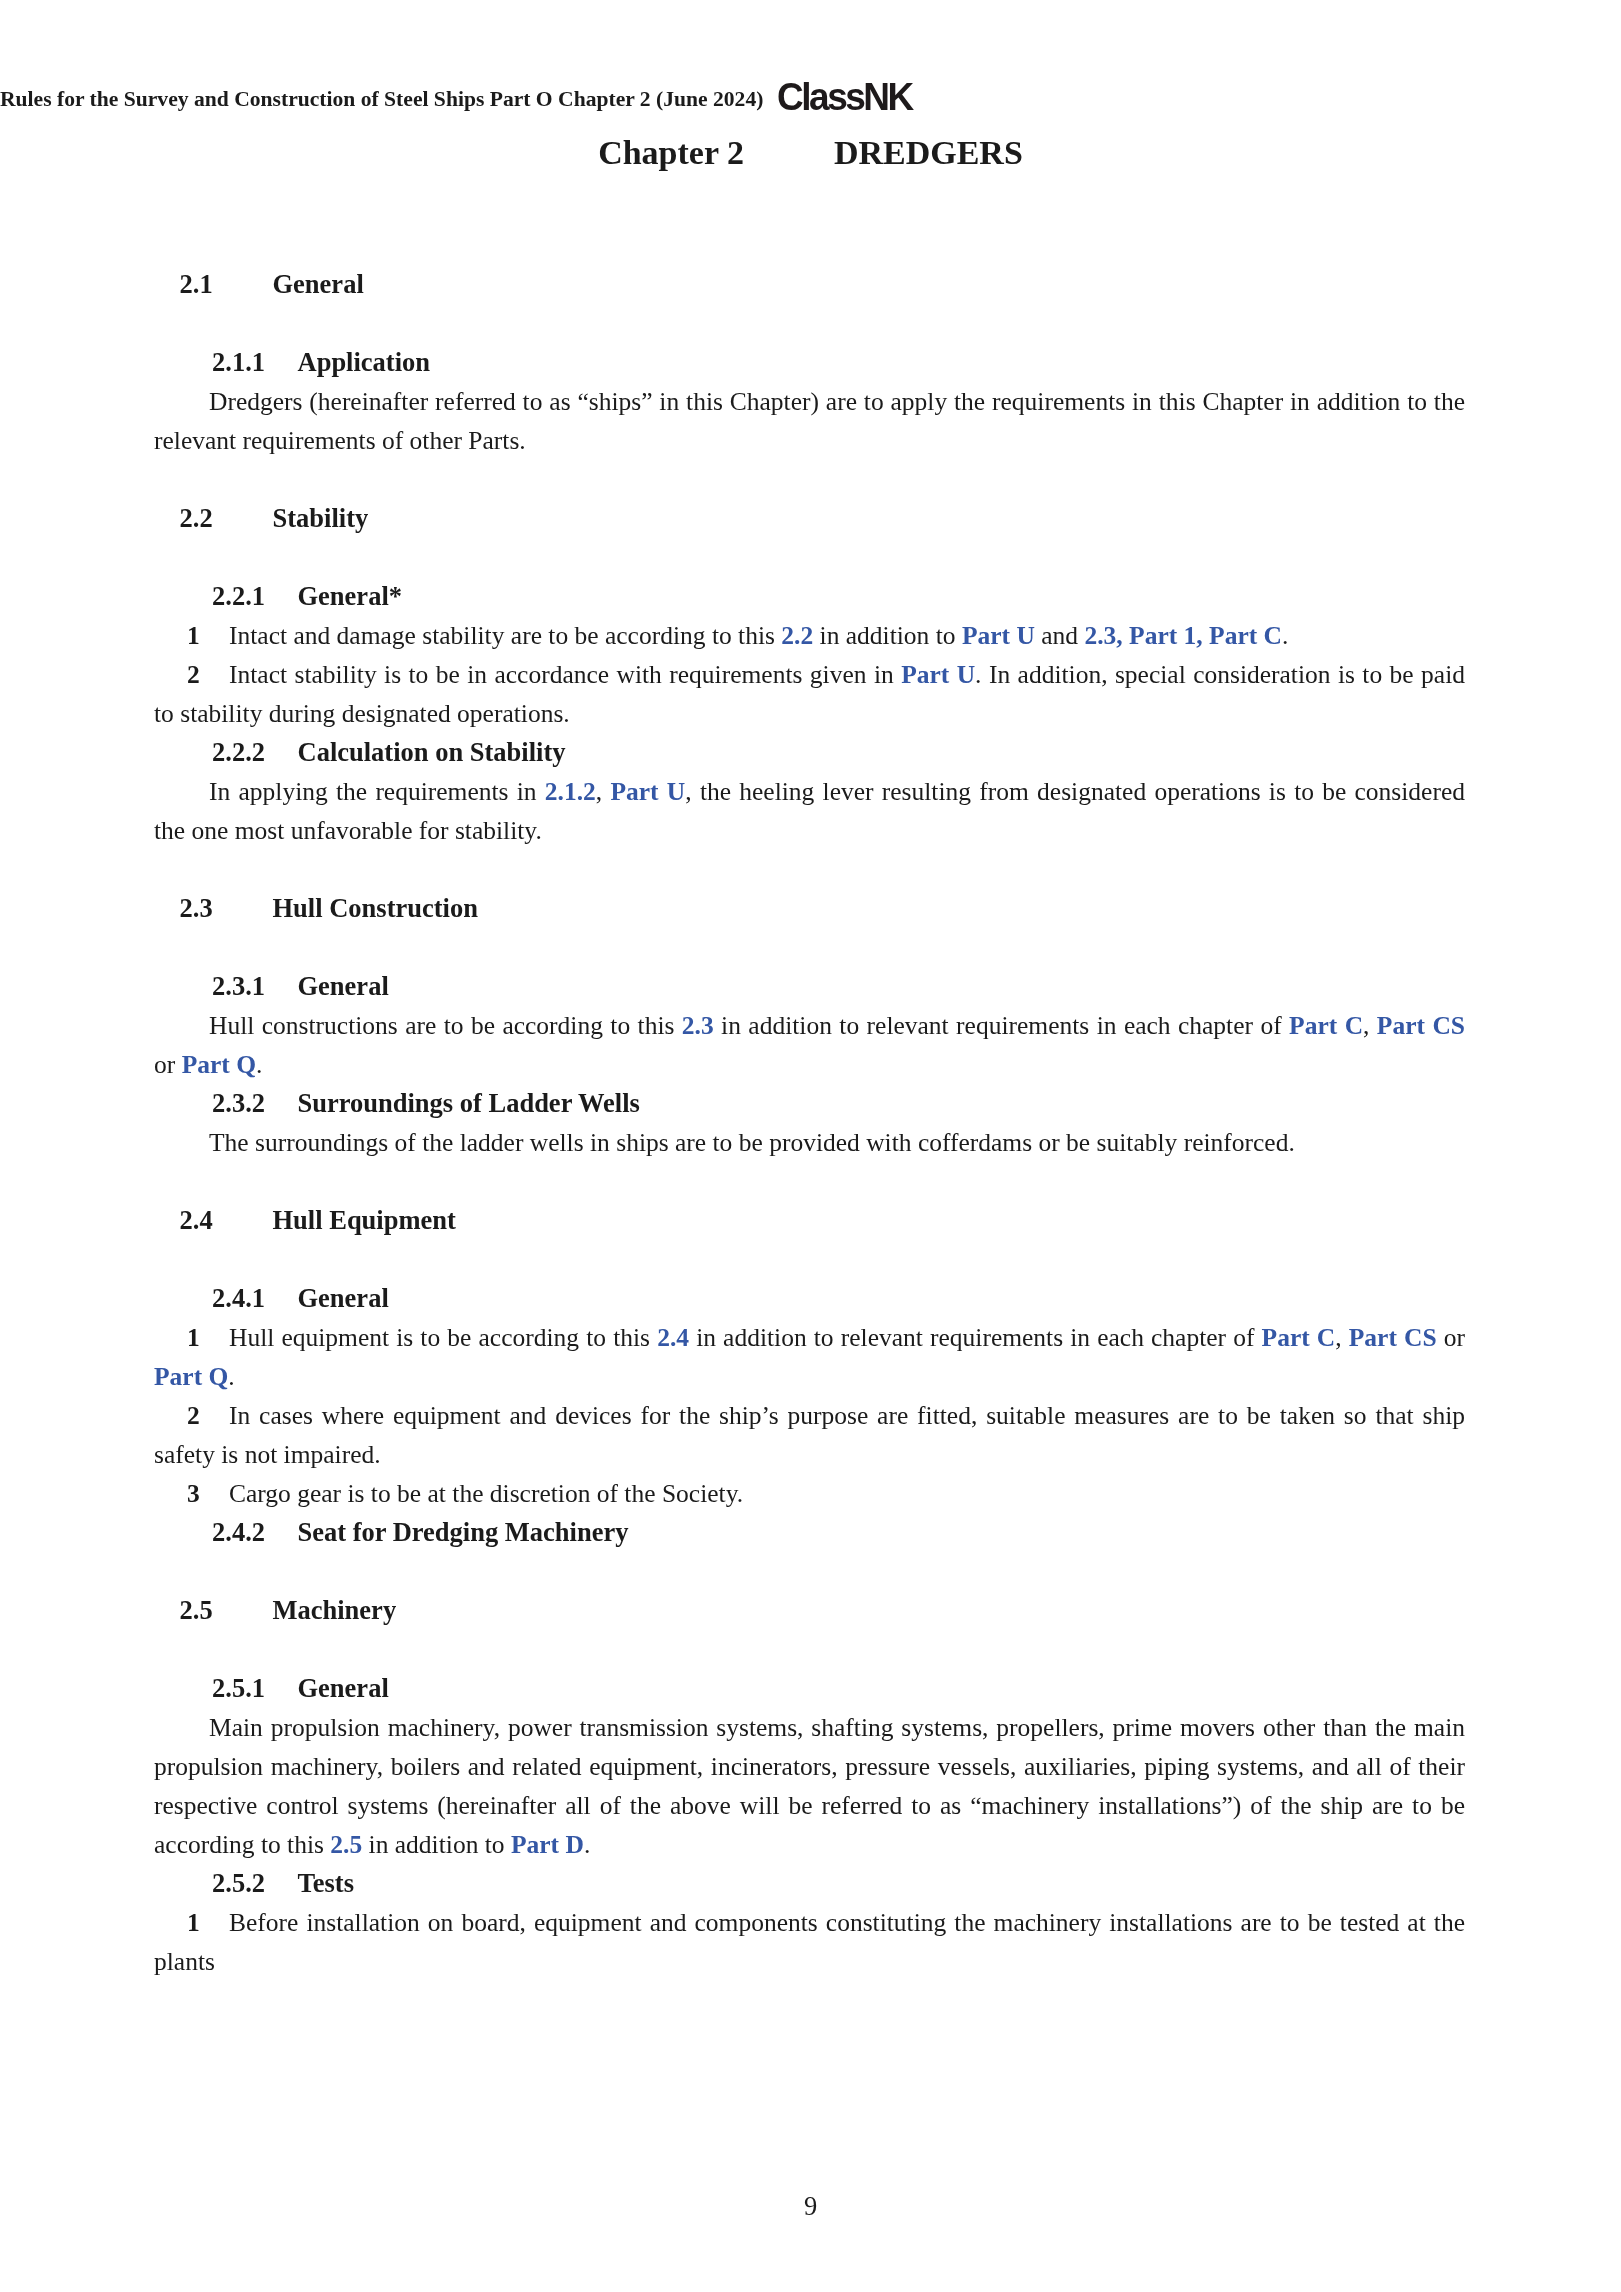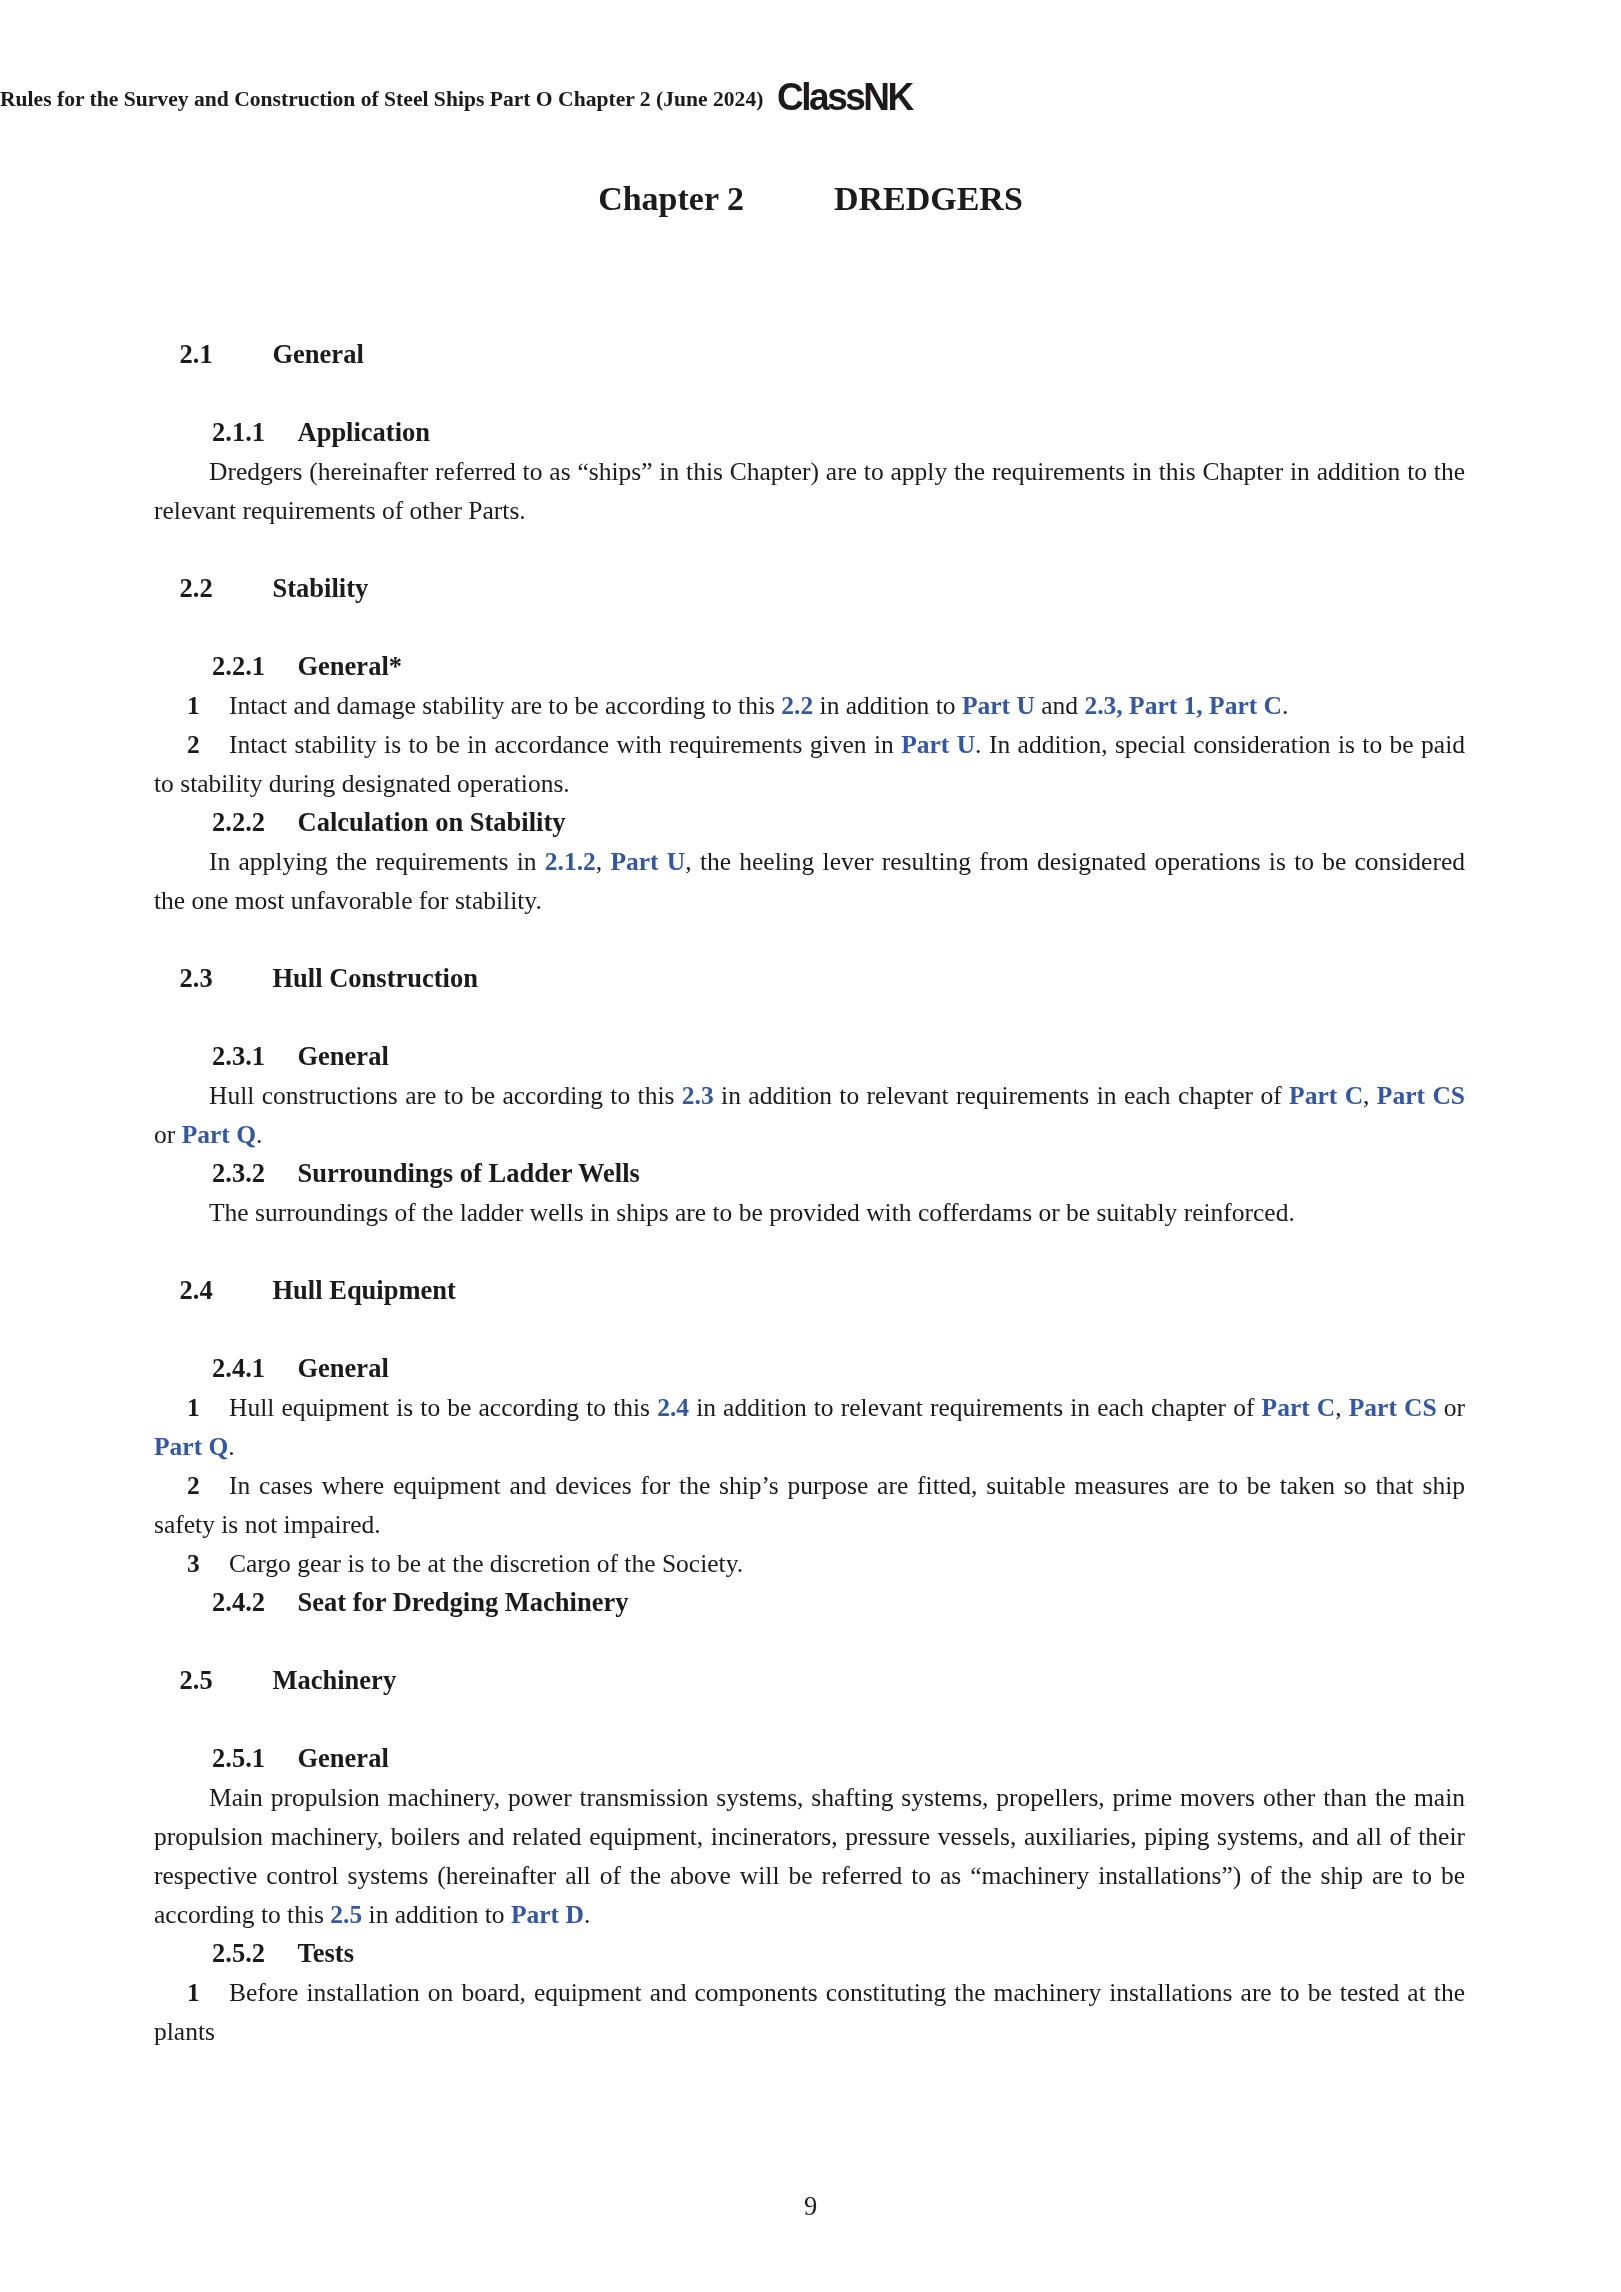--- a/index.html
+++ b/index.html
@@ -20,38 +20,38 @@
     font-size:21.6px;font-weight:bold;line-height:1.2;white-space:nowrap;
   }
   .logo{
     font-family:"Liberation Sans",sans-serif;
     font-weight:bold;font-size:37px;line-height:0.9;
     letter-spacing:-2.5px;color:#1e1a1b;white-space:nowrap;
     transform:scaleY(1.05);
   }
   
   .chapter-title{
-    margin-top:67px;
+    margin-top:21px;
     text-align:center;
     font-size:34px;font-weight:bold;
   }
   .chapter-title .t-gap{display:inline-block;width:90px;}
   
   .content{
     padding:0 156px 0 154px;
     text-align:justify;
     font-size:25.5px;line-height:39px;
   }
   h2,h3{
     font-size:26.5px;line-height:39px;font-weight:bold;
     margin:0 0 0 25.5px;padding:0;
     text-align:left;
   }
   h2{margin-top:39px;margin-bottom:39px;}
-  h2.first{margin-top:117px;}
+  h2.first{margin-top:93px;}
   h3{margin-top:0;margin-bottom:0;}
   .num{display:inline-block;}
   h2 .num{min-width:93px;}
   h3 .num{min-width:118px;text-align:center;}
   p{margin:0;padding:0;}
   p.indent{text-indent:55px;}
   p.item .inum{
     display:inline-block;margin-left:33px;min-width:42px;
     font-weight:bold;text-indent:0;
   }

